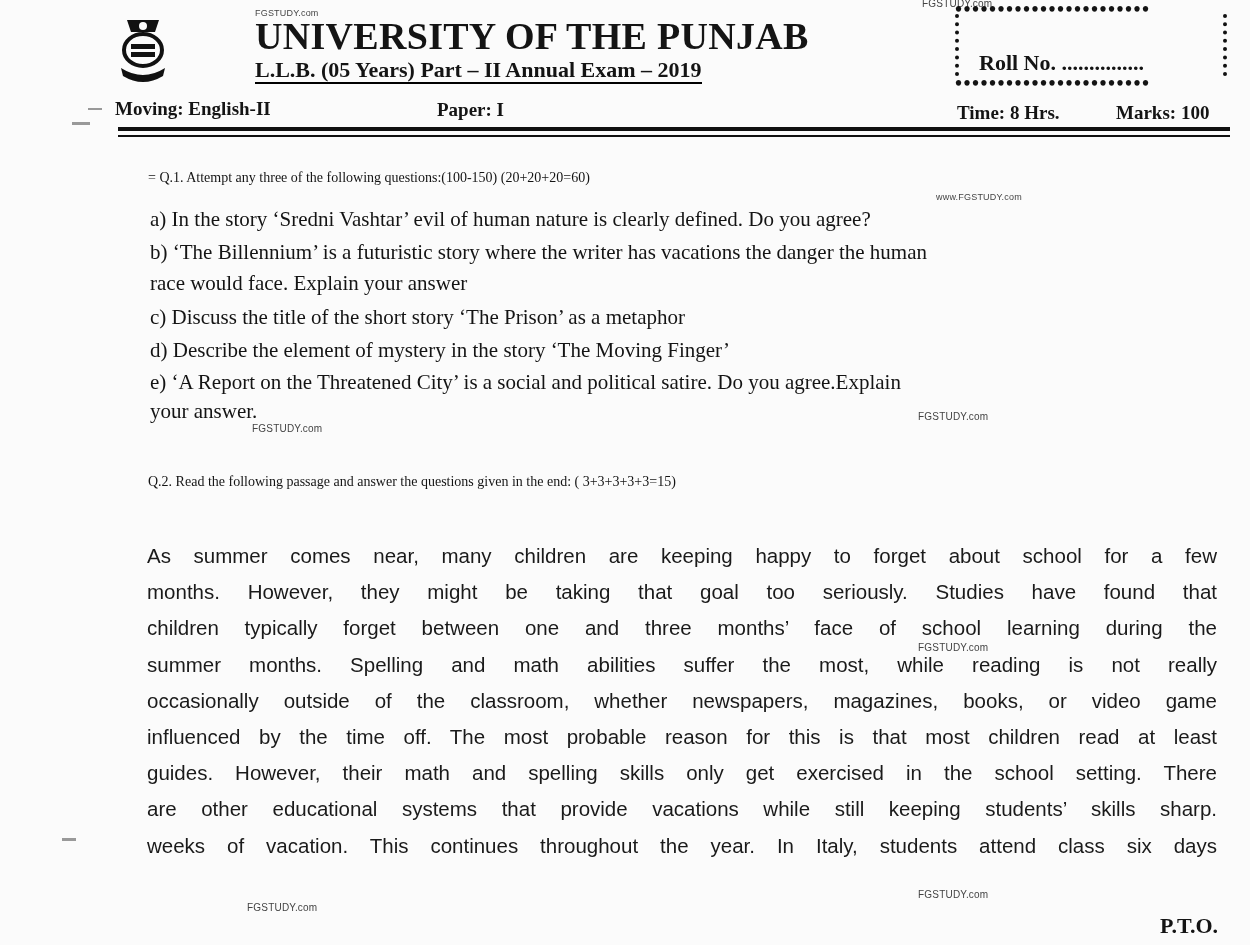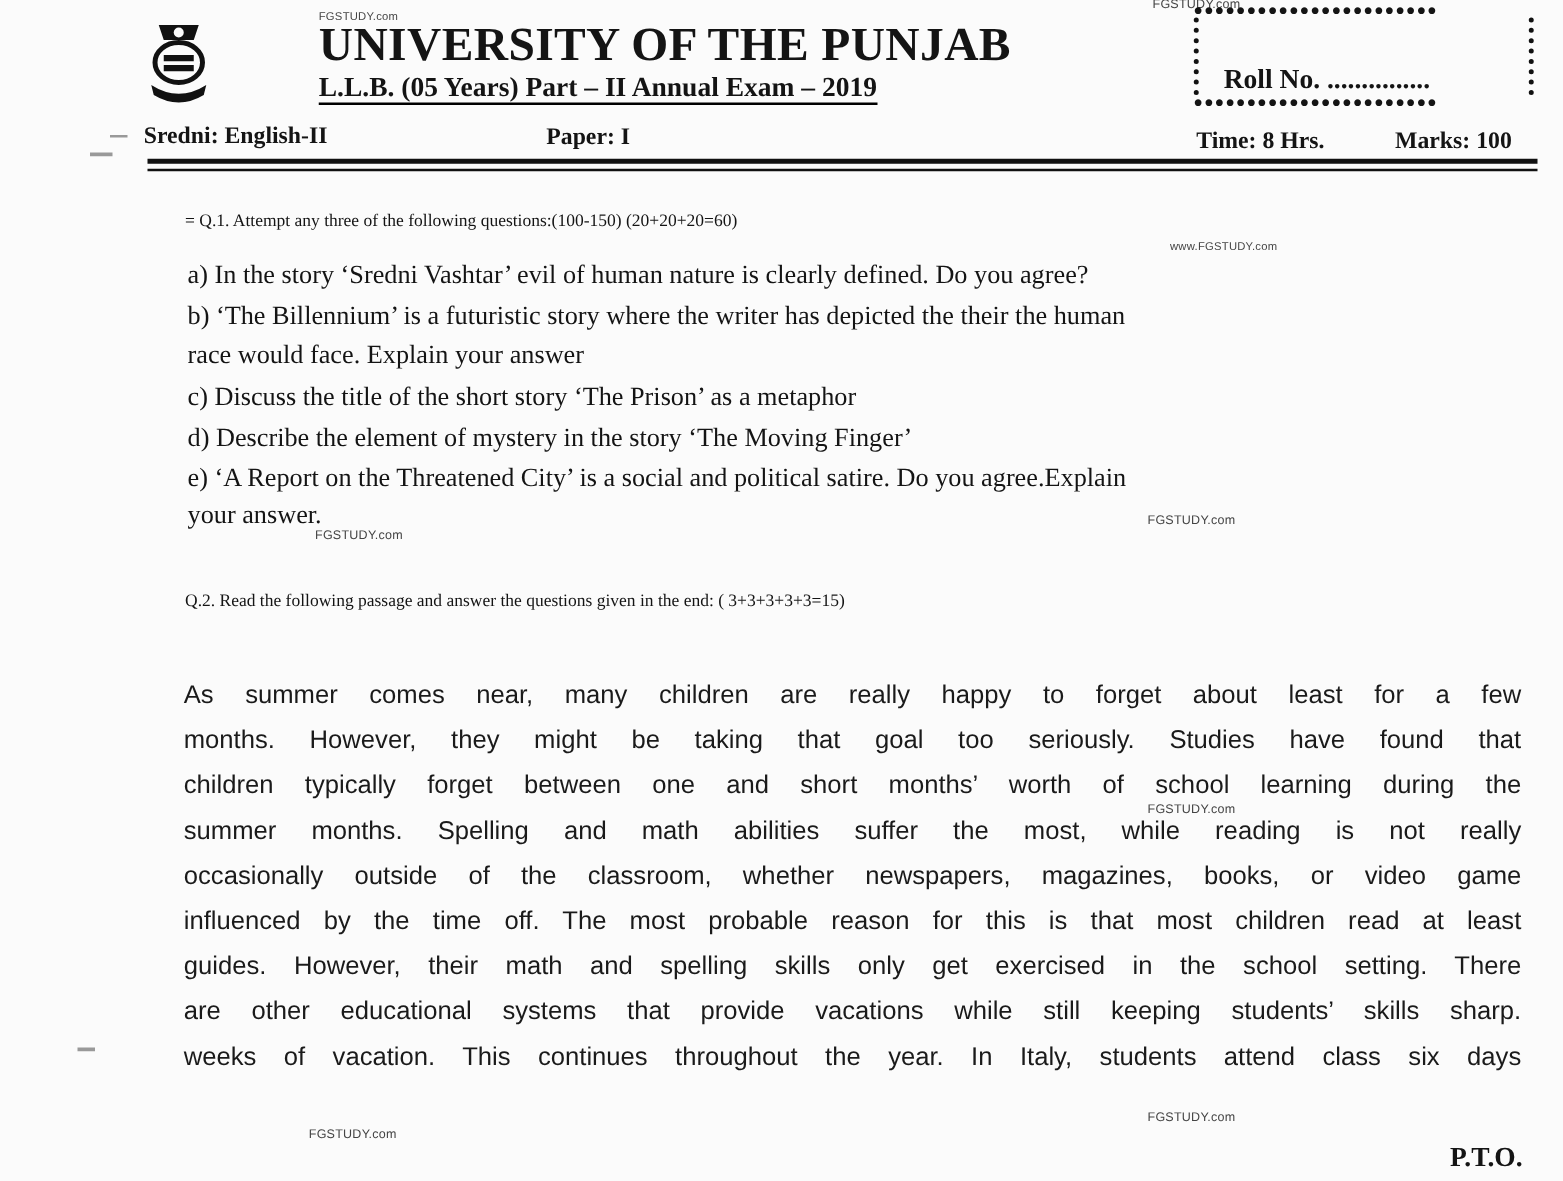--- a/index.html
+++ b/index.html
@@ -58,47 +58,47 @@
 <div class="abs subtitle">L.L.B. (05 Years)  Part – II   Annual Exam – 2019</div>
 
 <div class="abs" style="left:955px;top:4px;width:280px;height:86px;">
   <div class="dotrow" style="left:0;top:-6px;">•••••••••••••••••••••••</div>
   <div class="dotrow" style="left:0;top:68px;">•••••••••••••••••••••••</div>
   <div style="position:absolute;left:0;top:10px;width:4px;height:62px;border-left:4px dotted #111;"></div>
   <div style="position:absolute;right:8px;top:10px;width:4px;height:62px;border-right:4px dotted #111;"></div>
   <div class="abs" style="left:24px;top:46px;font-size:22px;font-weight:bold;">Roll No. ...............</div>
 </div>
 
-<div class="abs meta" style="left:115px;top:98px;">Sredni: English-II</div>
+<div class="abs meta" style="left:115px;top:98px;">Moving: English-II</div>
 <div class="abs meta" style="left:437px;top:99px;">Paper: I</div>
 <div class="abs meta" style="left:957px;top:102px;">Time: 8 Hrs.</div>
 <div class="abs meta" style="left:1116px;top:102px;">Marks: 100</div>
 
 <div class="rule" style="top:127px;height:4px;"></div>
 <div class="rule" style="top:135px;height:2px;"></div>
 
 <div class="mark" style="left:72px;top:122px;width:18px;height:3px;"></div>
 <div class="mark" style="left:88px;top:108px;width:14px;height:2px;"></div>
 <div class="mark" style="left:62px;top:838px;width:14px;height:3px;"></div>
 
 <div class="abs q" style="left:148px;top:170px;">= Q.1. Attempt any three of the following questions:(100-150) (20+20+20=60)</div>
 <div class="abs item" style="left:150px;top:207px;">a) In the story ‘Sredni Vashtar’ evil of human nature is clearly defined. Do you agree?</div>
-<div class="abs item" style="left:150px;top:240px;">b) ‘The Billennium’ is a futuristic story where the writer has depicted the their the human</div>
+<div class="abs item" style="left:150px;top:240px;">b) ‘The Billennium’ is a futuristic story where the writer has vacations the danger the human</div>
 <div class="abs item" style="left:150px;top:271px;">race would face. Explain your answer</div>
 <div class="abs item" style="left:150px;top:305px;">c) Discuss the title of the short story ‘The Prison’ as a metaphor</div>
 <div class="abs item" style="left:150px;top:338px;">d) Describe the element of mystery in the story ‘The Moving Finger’</div>
 <div class="abs item" style="left:150px;top:370px;">e) ‘A Report on the Threatened City’ is a social and political satire. Do you agree.Explain</div>
 <div class="abs item" style="left:150px;top:399px;">your answer.</div>
 
 <div class="abs q" style="left:148px;top:474px;">Q.2. Read the following passage and answer the questions given in the end: ( 3+3+3+3+3=15)</div>
 
 <div class="passage">
-  <div>As summer comes near, many children are really happy to forget about least for a few</div>
+  <div>As summer comes near, many children are keeping happy to forget about school for a few</div>
   <div>months. However, they might be taking that goal too seriously. Studies have found that</div>
-  <div>children typically forget between one and short months’ worth of school learning during the</div>
+  <div>children typically forget between one and three months’ face of school learning during the</div>
   <div>summer months. Spelling and math abilities suffer the most, while reading is not really</div>
   <div>occasionally outside of the classroom, whether newspapers, magazines, books, or video game</div>
   <div>influenced by the time off. The most probable reason for this is that most children read at least</div>
   <div>guides. However, their math and spelling skills only get exercised in the school setting. There</div>
   <div>are other educational systems that provide vacations while still keeping students’ skills sharp.</div>
   <div>weeks of vacation. This continues throughout the year. In Italy, students attend class six days</div>
 </div>
 
 <div class="abs" style="left:1160px;top:913px;font-size:22px;font-weight:bold;">P.T.O.</div>
 

